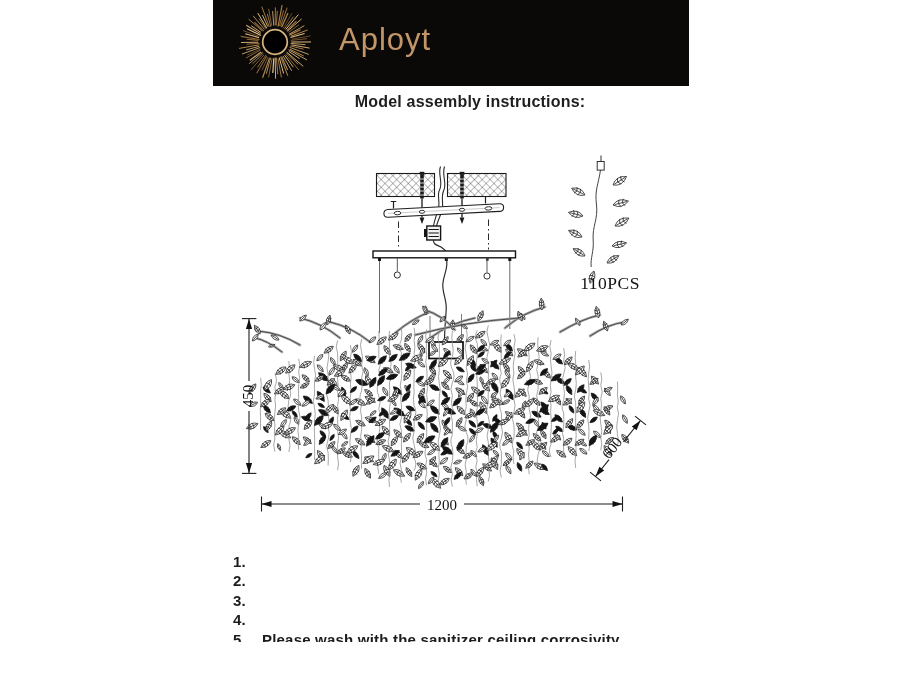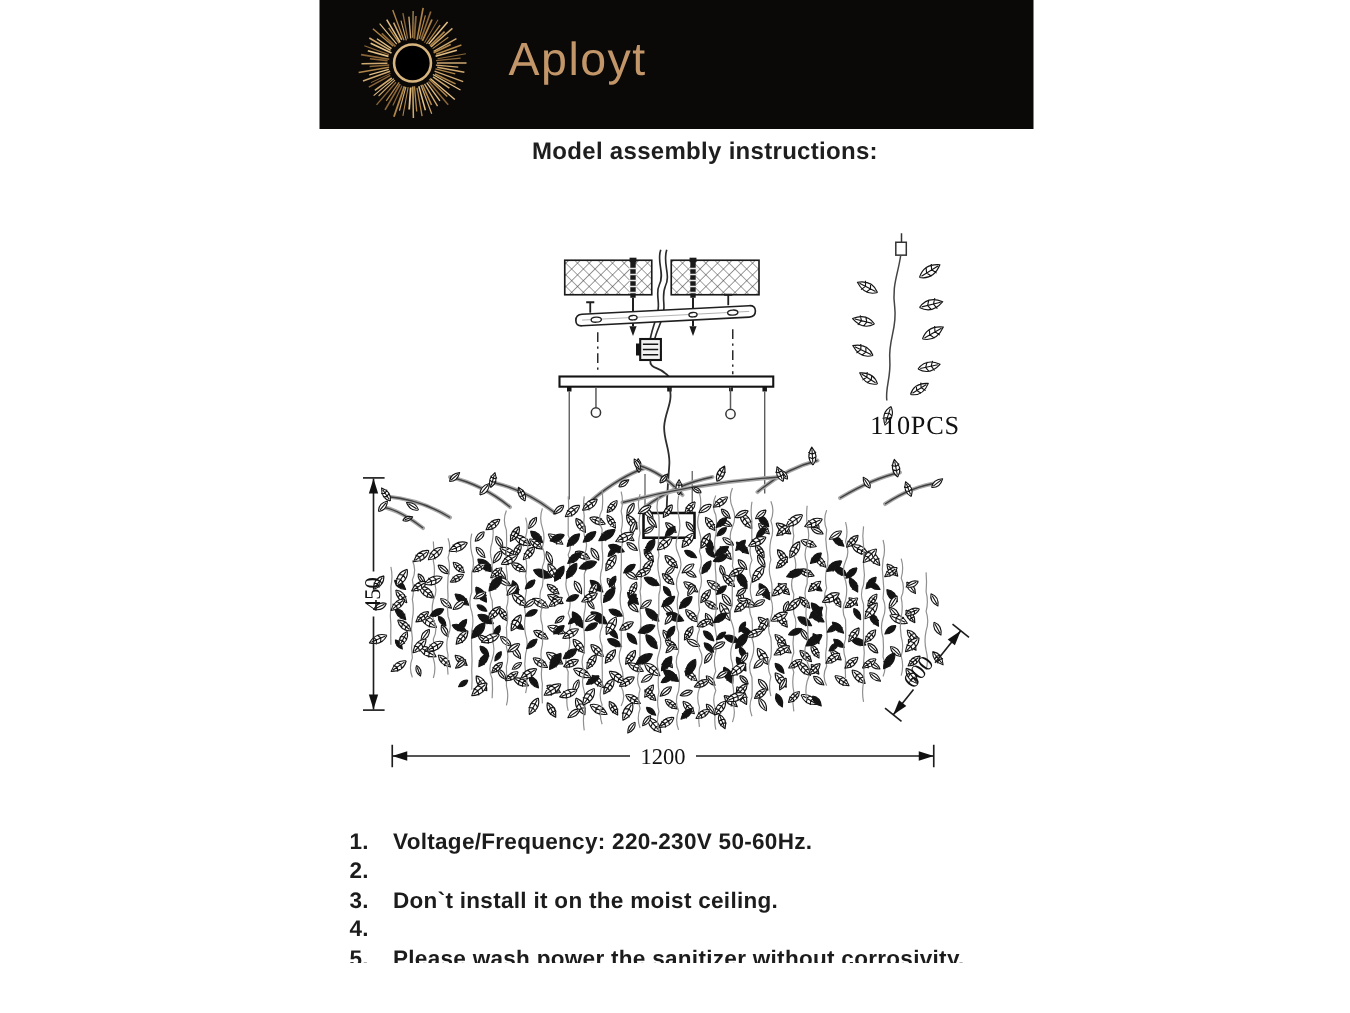--- a/index.html
+++ b/index.html
@@ -755,33 +755,31 @@
       <line x1="635" y1="416.1" x2="646" y2="424.9"></line>
       <path d="M640.5 420.5 L636.6 430.2 L631.8 426.4 Z" fill="#111" stroke="none"></path>
       <path d="M595.5 476.5 L604.2 470.6 L599.4 466.8 Z" fill="#111" stroke="none"></path>
       <text class="dim" transform="translate(616 451) rotate(-51)" text-anchor="middle" stroke="none">600</text>
     </g>
   </svg>
 
   <ol class="instructions">
     <li>
         <span class="num">1.</span>
-        <span>Voltage/Frequency: 220-230V 50-60Hz.</span>
       </li>
     <li>
         <span class="num">2.</span>
       </li>
     <li>
         <span class="num">3.</span>
-        <span>Don`t install it on the moist ceiling.</span>
       </li>
     <li>
         <span class="num">4.</span>
       </li>
     <li>
         <span class="num">5.</span>
-        <span>Please wash power the sanitizer without corrosivity.</span>
+        <span>Please wash with the sanitizer ceiling corrosivity.</span>
       </li>
     <li>
         <span class="num">6.</span>
       </li>
   </ol>
 </div>
 
 </body></html>

